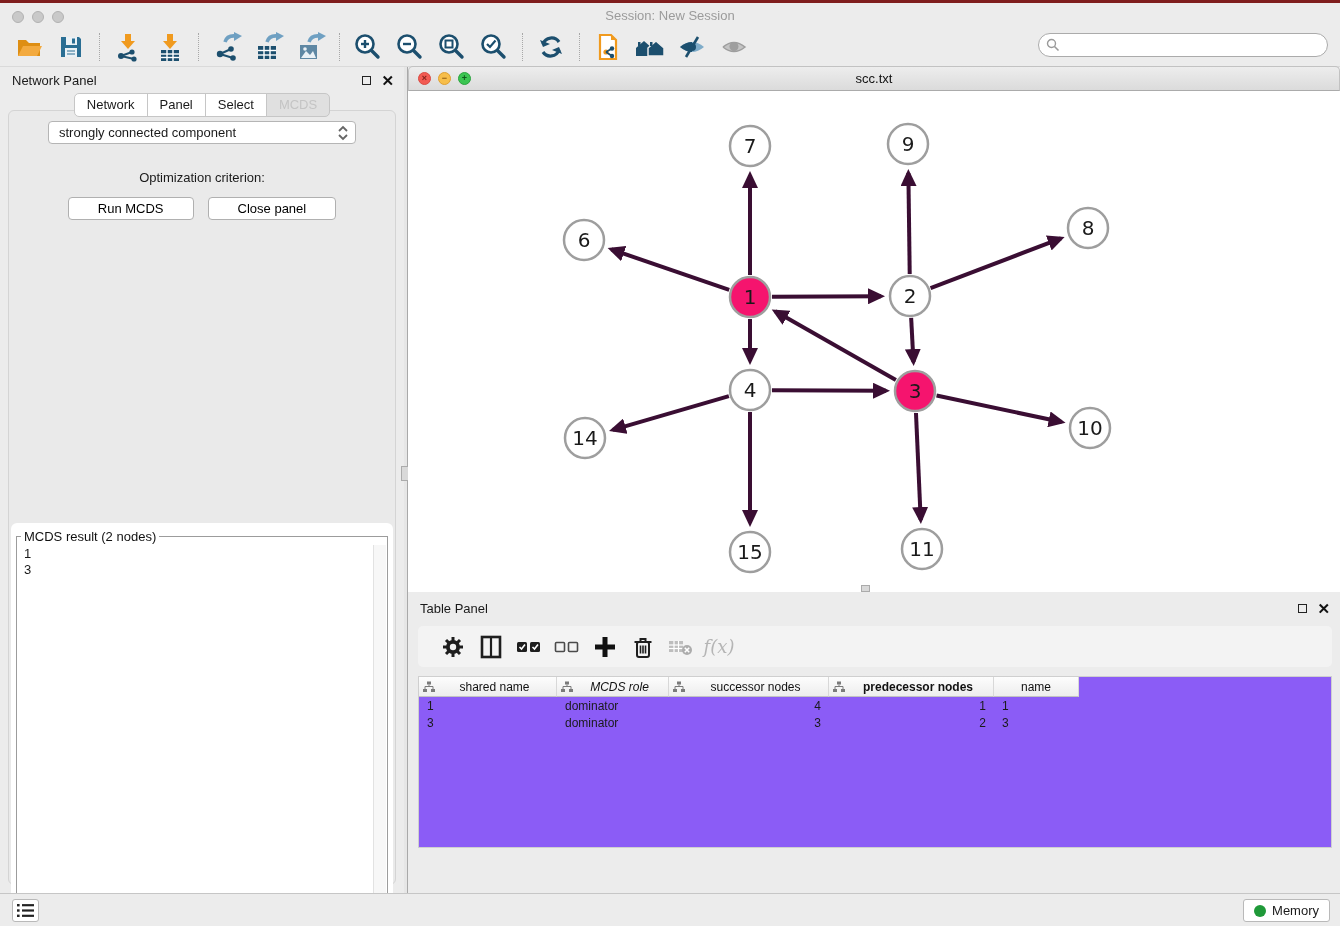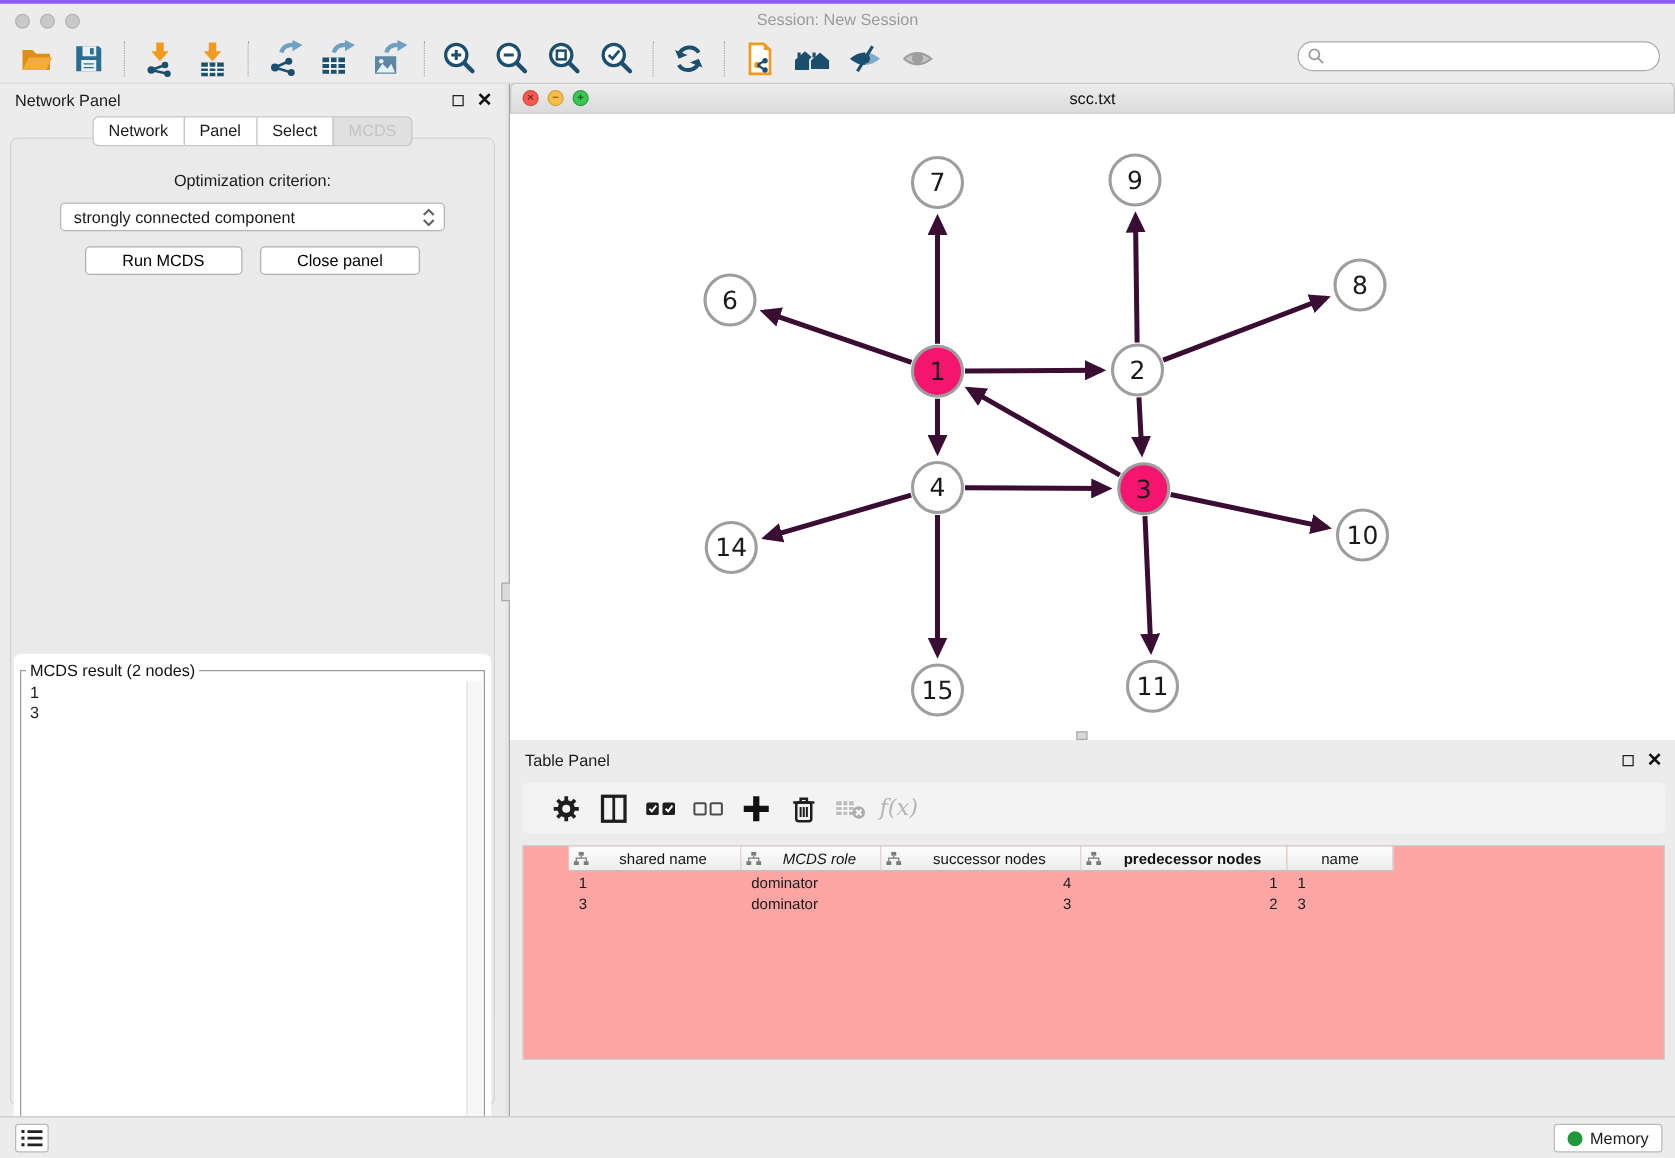--- a/index.html
+++ b/index.html
@@ -5,21 +5,21 @@
   * { box-sizing: border-box; margin: 0; padding: 0; }
   html,body { width:1340px; height:926px; }
   body {
     font-family: "Liberation Sans", sans-serif;
     background:#ECECEC; color:#1A1A1A; font-size:13px;
     position:relative; overflow:hidden;
   }
   
   #titlebar {
     position:absolute; left:0; top:0; width:1340px; height:28px;
-    border-top:3px solid #8b5cf6; background:#ECECEC;
+    border-top:3px solid #7f1d1d; background:#ECECEC;
     display:flex; align-items:center; justify-content:center;
   }
   #titlebar .lights { position:absolute; left:12px; top:8px; display:flex; gap:8px; }
   .glight { width:12px; height:12px; border-radius:50%; background:#C9C9C9; border:1px solid #B2B2B2; }
   #titlebar .title { color:#9B9B9B; font-size:13px; }
   
   #toolbar {
     position:absolute; left:0; top:28px; width:1340px; height:39px;
     display:flex; align-items:center; padding-left:8px;
     border-bottom:1px solid #DADADA; background:#ECECEC;
@@ -100,21 +100,21 @@
   
   #table-panel { position:absolute; left:408px; top:595px; width:932px; height:295px; }
   #tp-toolbar {
     position:absolute; left:10px; top:31px; width:914px; height:41px;
     background:#F3F3F3; border-radius:5px; display:flex; align-items:center; padding-left:16px; gap:0;
   }
   .tp-btn { width:38px; height:32px; display:flex; align-items:center; justify-content:center; }
   .fx { font-family:"DejaVu Serif", serif; font-style:italic; font-size:18px; color:#B5B5B5; }
   #data-table {
     position:absolute; left:10px; top:81px; width:914px; height:172px;
-    background:#fca5a5; border:1px solid #CFCFCF; overflow:hidden;padding-left:36px;
+    background:#8b5cf6; border:1px solid #CFCFCF; overflow:hidden;
   }
   #table-head { display:flex; height:20px; }
   .th {
     display:flex; align-items:center; height:20px;
     background:linear-gradient(#FDFDFD,#EDEDED);
     border-right:1px solid #D8D8D8; border-bottom:1px solid #C2C2C2;
     font-size:12px; color:#111; padding:0 4px;
   }
   .th .th-label { flex:1; text-align:center; }
   .th svg { margin-right:2px; flex:0 0 auto; }
@@ -308,28 +308,28 @@
     <span class="float-box"></span>
     <span class="close-x">✕</span>
   </div>
   <div class="tab-row" id="cp-tabs">
       <span class="tab">Network</span>
       <span class="tab">Panel</span>
       <span class="tab">Select</span>
       <span class="tab active">MCDS</span>
     </div>
   <div id="cp-body">
-    <div id="opt-label">Optimization criterion:</div>
     <div id="opt-select">
       <span class="sel-text">strongly connected component</span>
       <svg width="12" height="16" viewBox="0 0 12 16">
         <polyline points="2,6 6,2 10,6" fill="none" stroke="#666" stroke-width="1.8"></polyline>
         <polyline points="2,10 6,14 10,10" fill="none" stroke="#666" stroke-width="1.8"></polyline>
       </svg>
     </div>
+    <div id="opt-label">Optimization criterion:</div>
     <div class="btn-row">
       <button class="mac-btn">Run MCDS</button>
       <button class="mac-btn">Close panel</button>
     </div>
     <div id="result-panel">
       <fieldset id="result-fieldset">
         <legend>MCDS result (2 nodes)</legend>
         <div id="result-lines">
             <div>1</div>
             <div>3</div>

